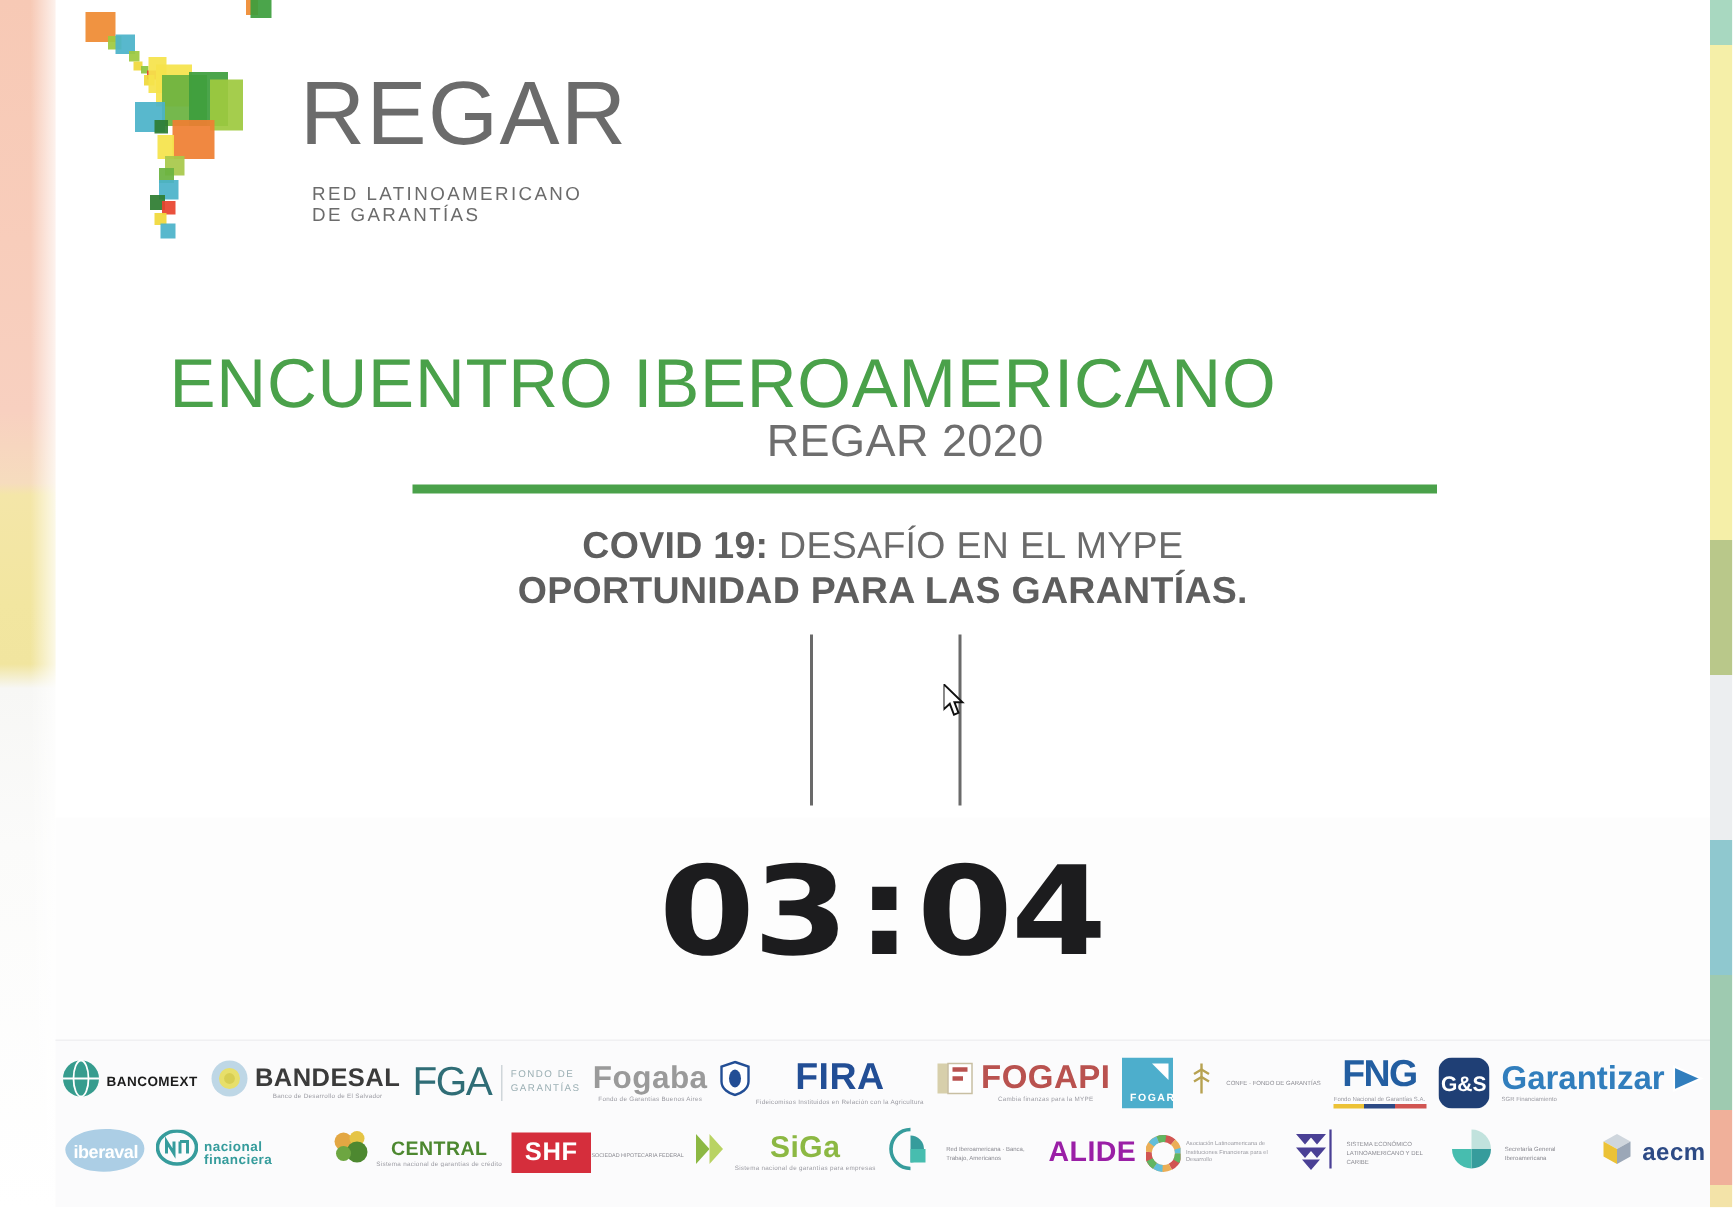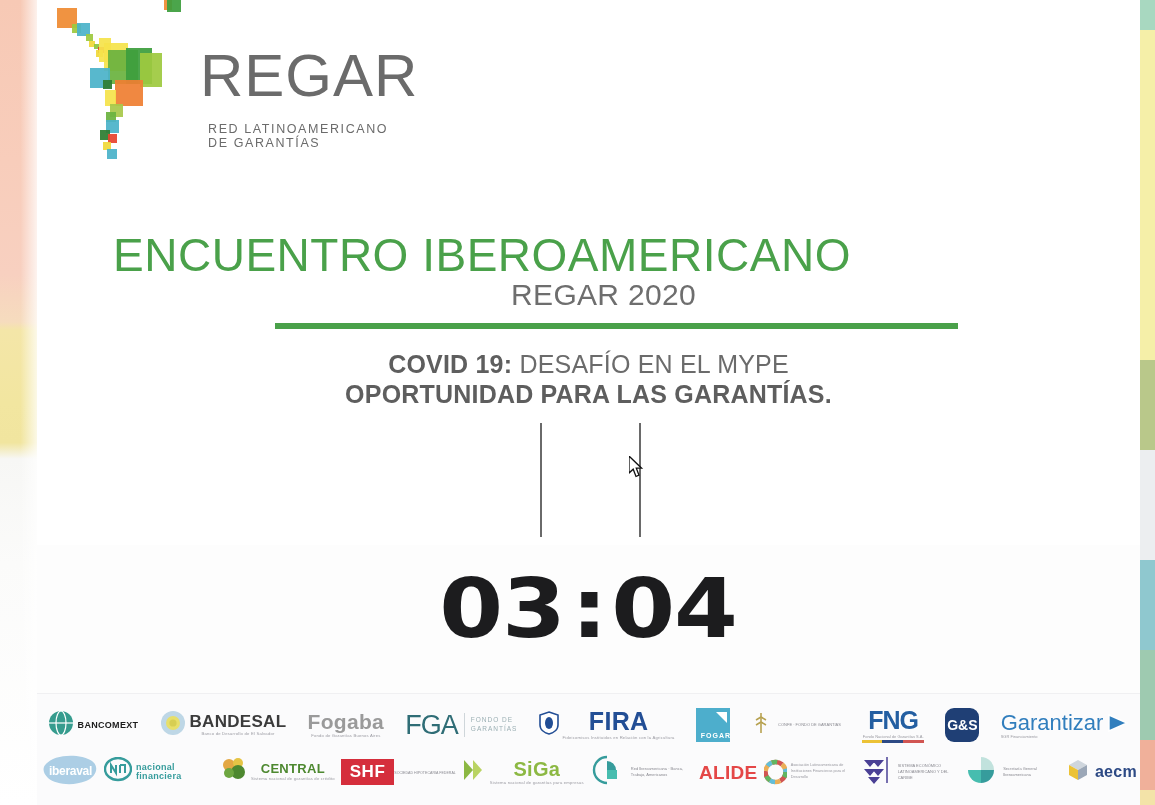--- a/index.html
+++ b/index.html
@@ -141,21 +141,21 @@
   .cd-sep { padding: 0 14px; }
 
   
   .sponsors {
     position: absolute; left: 37px; top: 693px; width: 1103px; height: 112px;
     background: #fbfbfc;
     border-top: 1px solid #f0f0f2;
   }
   .sp-row {
     position: absolute; left: 0; width: 1103px; height: 55px;
-    display: flex; align-items: flex-end; justify-content: space-around;
+    display: flex; align-items: center; justify-content: space-around;
   }
   .sp-row.row1 { top: 0px; }
   .sp-row.row2 { top: 47px; }
   .sp-item {
     display: flex; align-items: center; justify-content: center;
     height: 48px; padding: 0 3px;
     filter: saturate(0.92);
   }
   .sp-label { display: flex; flex-direction: column; align-items: center; line-height: 1; }
   .sp-main { font-weight: 700; letter-spacing: 0.3px; }
@@ -244,41 +244,52 @@
               <circle cx="13" cy="13" r="12" fill="#bcd7e8"></circle>
               <circle cx="13" cy="13" r="7" fill="#e8e060"></circle>
               <circle cx="13" cy="13" r="3.6" fill="#d8cf48"></circle>
             </svg></span>
           <span class="sp-label">
             <span class="sp-main" style="font-size: 17px; color: rgb(59, 59, 59);">BANDESAL</span>
             <span class="sp-tiny">Banco de Desarrollo de El Salvador</span>
           </span>
         </div>
         <div class="sp-item">
-          <span class="sp-label">
-            <span class="sp-main" style="font-size: 21px; color: rgb(154, 154, 154);">Fogaba</span>
-            <span class="sp-tiny">Fondo de Garantías Buenos Aires</span>
-          </span>
-        </div>
-        <div class="sp-item">
           <span style="display:flex;align-items:center">
             <span style="font-size:27px;color:#2b6e78;font-weight:400;letter-spacing:-1px">FGA</span>
             <span style="display:inline-block;width:1px;height:24px;background:#cfd6da;margin:0 6px"></span>
             <span style="font-size:6.5px;color:#9ab0b5;letter-spacing:1px;line-height:1.35;white-space:pre">FONDO DE
 GARANTÍAS</span>
           </span>
         </div>
         <div class="sp-item">
+          <span class="sp-label">
+            <span class="sp-main" style="font-size: 21px; color: rgb(154, 154, 154);">Fogaba</span>
+            <span class="sp-tiny">Fondo de Garantías Buenos Aires</span>
+          </span>
+        </div>
+        <div class="sp-item">
           <span style="display: inline-block; margin-right: 4px;"><svg width="20" height="24" viewBox="0 0 20 24">
               <path d="M10 1 19 4v10c0 5-5 8-9 9-4-1-9-4-9-9V4z" fill="#fff" stroke="#1f4e9c" stroke-width="1.6"></path>
               <ellipse cx="10" cy="12" rx="4" ry="6" fill="#1f4e9c"></ellipse>
             </svg></span>
           <span class="sp-label">
             <span class="sp-main" style="font-size: 25px; color: rgb(31, 78, 156);">FIRA</span>
             <span class="sp-tiny">Fideicomisos Instituidos en Relación con la Agricultura</span>
+          </span>
+        </div>
+        <div class="sp-item">
+          <span style="display: inline-block; margin-right: 4px;"><svg width="26" height="26" viewBox="0 0 26 26">
+              <rect x="1" y="3" width="7" height="20" fill="#d8cfa8"></rect>
+              <rect x="8" y="3" width="16" height="20" fill="#fff" stroke="#c9bfa0"></rect>
+              <path d="M11 7h10M11 13h7" stroke="#c0504d" stroke-width="3"></path>
+            </svg></span>
+          <span class="sp-label">
+            <span class="sp-main" style="font-size: 22px; color: rgb(192, 80, 77);">FOGAPI</span>
+            <span class="sp-tiny">Cambia finanzas para la MYPE</span>
           </span>
         </div>
         <div class="sp-item">
           <span style="position:relative;display:inline-block;width:34px;height:34px">
             <svg width="34" height="34" viewBox="0 0 34 34" style="position:absolute;left:0;top:0">
               <rect width="34" height="34" fill="#46b0d0"></rect>
               <path d="M20 4h11v11z" fill="#fff"></path>
             </svg>
             <span style="position:absolute;left:5px;bottom:3px;font-size:7px;color:#fff;font-weight:700;letter-spacing:1px">FOGAR</span>
           </span>
@@ -301,21 +312,21 @@
           <span style="position:relative;display:inline-block;width:34px;height:34px">
             <svg width="34" height="34" viewBox="0 0 34 34" style="position:absolute;left:0;top:0">
               <rect width="34" height="34" rx="9" fill="#1c3f7a"></rect>
             </svg>
             <span style="position:absolute;left:0;top:9px;width:34px;text-align:center;font-size:14px;color:#fff;font-weight:700">G&amp;S</span>
           </span>
         </div>
         <div class="sp-item">
           <span style="display:flex;align-items:center;">
             <span style="display:flex;flex-direction:column;align-items:flex-start;">
-              <span style="font-size:22px;font-weight:400;color:#2b7fc4;line-height:1">Garantizar</span>
+              <span style="font-size:22px;font-weight:700;color:#2b7fc4;line-height:1">Garantizar</span>
               <span style="font-size:4px;color:#9a9aa2;white-space:nowrap">SGR Financiamiento</span>
             </span>
             <span style="margin-left:4px"><svg width="22" height="18" viewBox="0 0 22 18">
                 <path d="M2 1l18 8-18 8z" fill="#2b7fc4"></path>
                 <path d="M2 1l18 8-18 8z" fill="none" stroke="#fff" stroke-width="1.4"></path>
               </svg></span>
           </span>
         </div>
       </div>
     <div class="sp-row row2" id="sp-row2">
@@ -367,21 +378,21 @@
         <div class="sp-item" style="gap: 3px;">
           <span style="display: inline-block; margin-right: 4px;"><svg width="34" height="30" viewBox="0 0 34 30">
               <path d="M17 2A13 13 0 1 0 17 28" fill="none" stroke="#2f9e9e" stroke-width="2.4"></path>
               <path d="M17 6v18a9 9 0 0 0 0-18z" fill="#2f9e9e"></path>
               <path d="M17 15h10v9H17z" fill="#3fbfb0"></path>
             </svg></span>
           <span style="font-size: 4px; color: rgb(138, 138, 146); line-height: 1.5; max-width: 70px; display: inline-block;">Red Iberoamericana · Banca, Trabajo, Americanos</span>
         </div>
         <div class="sp-item">
           <span class="sp-label">
-            <span class="sp-main" style="font-size: 19px; color: #ef4444;">ALIDE</span>
+            <span class="sp-main" style="font-size: 19px; color: #a21caf;">ALIDE</span>
           </span>
         </div>
         <div class="sp-item">
           <span style="display:flex;align-items:center">
             <svg width="30" height="30" viewBox="0 0 30 30">
               <circle cx="15" cy="15" r="13" fill="none" stroke="#d9534f" stroke-width="6" stroke-dasharray="14 14"></circle>
               <circle cx="15" cy="15" r="13" fill="none" stroke="#f0ad4e" stroke-width="6" stroke-dasharray="14 14" stroke-dashoffset="14"></circle>
               <circle cx="15" cy="15" r="13" fill="none" stroke="#5bc0de" stroke-width="6" stroke-dasharray="7 21" stroke-dashoffset="7"></circle>
               <circle cx="15" cy="15" r="13" fill="none" stroke="#5cb85c" stroke-width="6" stroke-dasharray="7 21" stroke-dashoffset="28"></circle>
             </svg>

